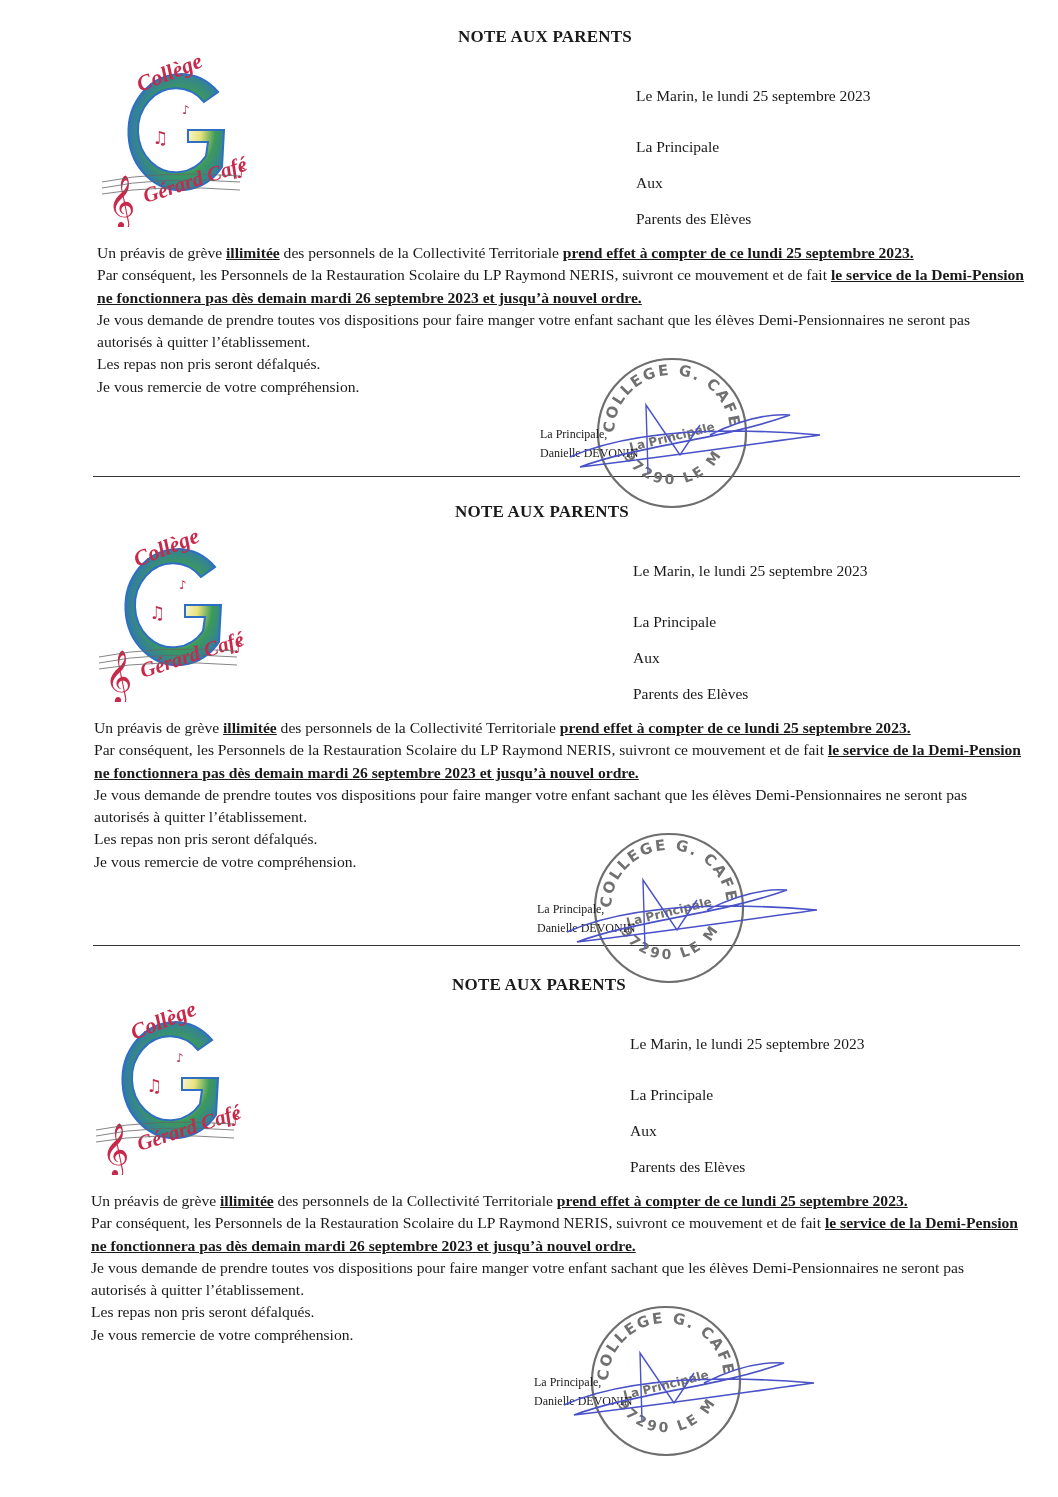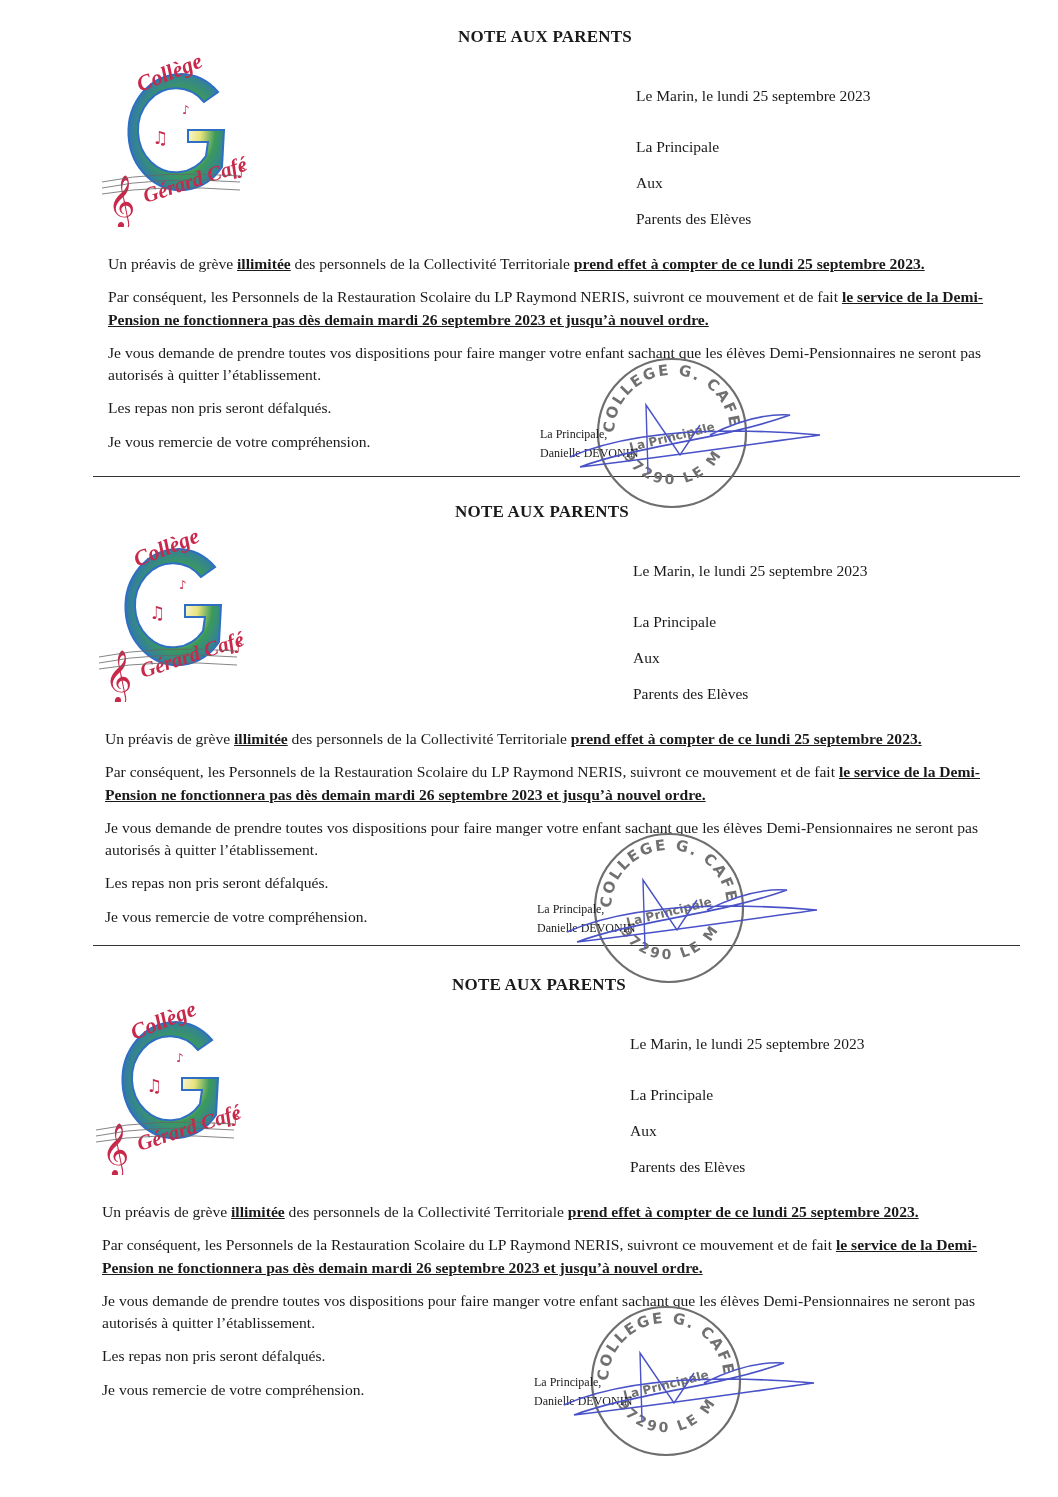--- a/index.html
+++ b/index.html
@@ -4,21 +4,21 @@
 <style>
   html, body { margin: 0; padding: 0; background: #ffffff; }
   body { width: 1058px; height: 1497px; position: relative; overflow: hidden;
          font-family: "Liberation Serif", "DejaVu Serif", serif; color: #1a1a1a; }
   .note { position: absolute; left: 0; width: 1058px; }
   .title { position: absolute; left: 0; width: 1090px; text-align: center;
            font-weight: bold; font-size: 17px; letter-spacing: 0.2px; }
   .logo { position: absolute; left: 100px; width: 150px; height: 175px; }
   .addr { position: absolute; left: 636px; font-size: 15.5px; line-height: 18px; }
   .body-text { position: absolute; left: 97px; width: 930px; font-size: 15.6px; line-height: 22.3px; }
-  .body-text p { margin: 11px; }
+  .body-text p { margin: 0; }
   .bu { font-weight: bold; text-decoration: underline; }
   .sig { position: absolute; left: 540px; font-size: 12px; line-height: 19px; }
   .stamp { position: absolute; width: 160px; height: 160px; }
   .scribble { position: absolute; }
   .divider { position: absolute; left: 93px; width: 927px; height: 0; border-top: 1.3px solid #333; }
 </style>
 </head>
 <body>
 
 <div class="divider" style="top:476px"></div>

